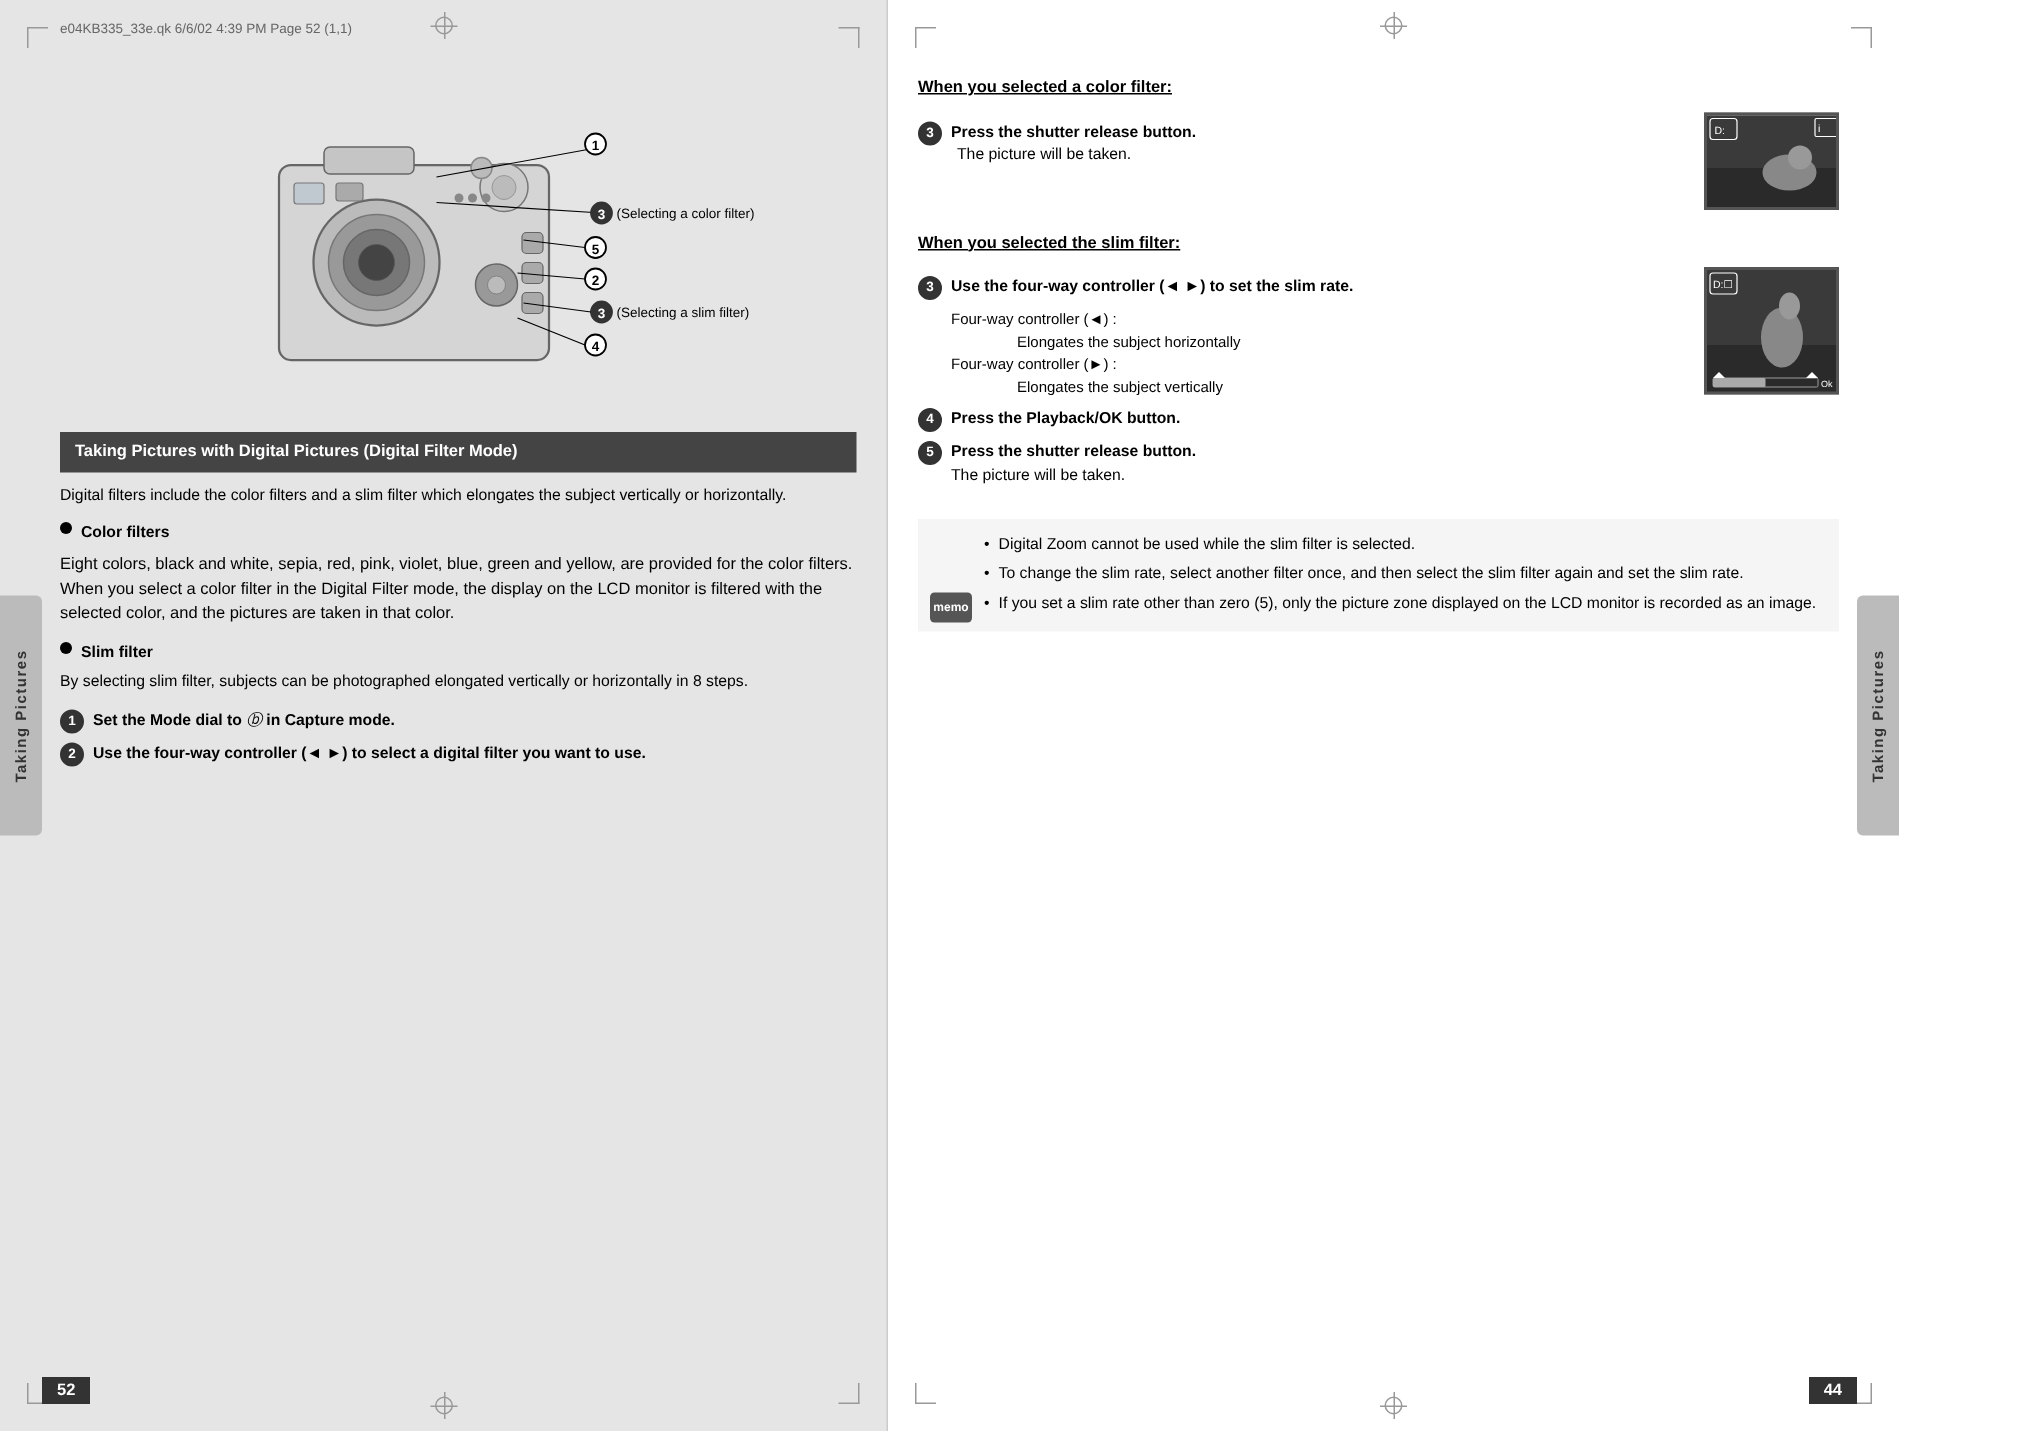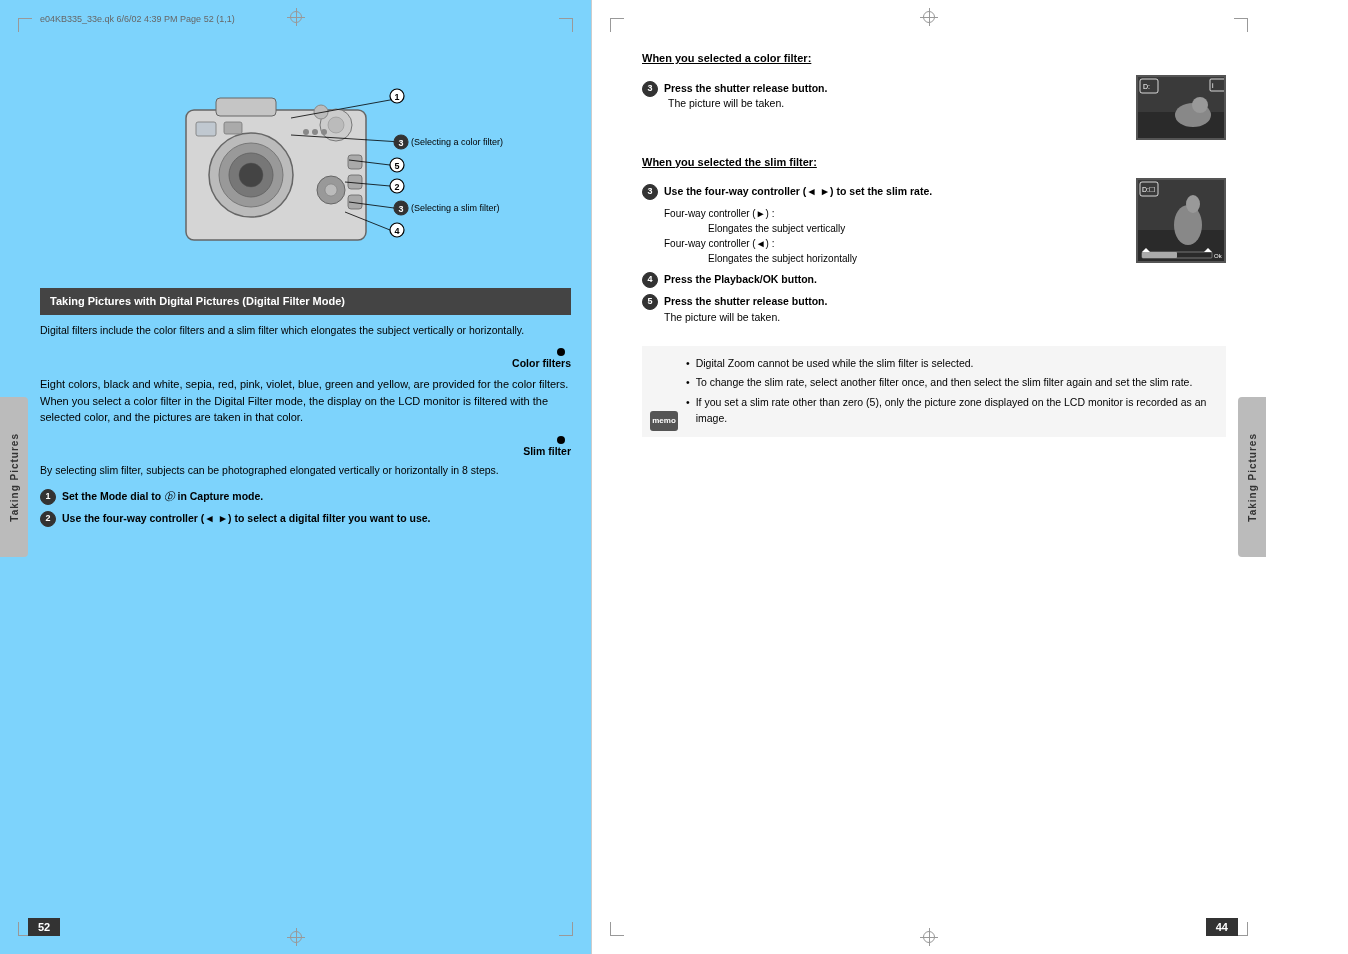--- a/index.html
+++ b/index.html
@@ -11,21 +11,21 @@
       font-size: 11px;
       color: #000;
       overflow: hidden;
       display: flex;
     }
 
     
     .page-left {
       width: 592px;
       height: 954px;
-      background: #7dd3fc;
+      background: #e5e5e5;
       position: relative;
       border-right: 1px solid #ccc;
     }
 
     
     .page-right {
       width: 674px;
       height: 954px;
       background: #fff;
       position: relative;
@@ -162,23 +162,22 @@
       left: 40px;
       right: 20px;
       bottom: 40px;
       font-size: 10.5px;
       line-height: 1.5;
     }
 
     .bullet-heading {
       font-weight: bold;
       display: flex;
-      align-items: flex-end;
+      align-items: flex-start;
       margin: 10px 0 4px;
-      flex-direction: column;
     }
     .bullet-dot {
       width: 8px;
       height: 8px;
       background: #000;
       border-radius: 50%;
       display: inline-block;
       margin-right: 6px;
       flex-shrink: 0;
     }
@@ -210,21 +209,20 @@
 
     
     .right-content {
       position: absolute;
       top: 40px;
       left: 20px;
       right: 40px;
       bottom: 40px;
       font-size: 10.5px;
       line-height: 1.5;
-      margin-left: 30px;
     }
 
     .section-heading {
       font-weight: bold;
       text-decoration: underline;
       margin: 10px 0 8px;
       font-size: 11px;
     }
 
     .camera-preview {
@@ -485,26 +483,26 @@
     <div class="preview-row">
       <div style="flex:1;">
 
         <div class="step-item">
           <span class="step-num filled">3</span>
           <span>
             <strong><span>Use the four-way controller (</span><span>◄</span>&nbsp;<span>►</span><span>) to set the slim rate.</span></strong>
           </span>
         </div>
         <div class="indented-text">
+          <span>Four-way controller (</span><span>◄</span><span>) :</span><br>
+          <span class="sub-indent">Elongates the subject horizontally</span>
+        </div>
+        <div class="indented-text">
           <span>Four-way controller (</span><span>►</span><span>) :</span><br>
           <span class="sub-indent">Elongates the subject vertically</span>
-        </div>
-        <div class="indented-text">
-          <span>Four-way controller (</span><span>◄</span><span>) :</span><br>
-          <span class="sub-indent">Elongates the subject horizontally</span>
         </div>
 
         <div class="step-item" style="margin-top:6px;">
           <span class="step-num filled">4</span>
           <strong>Press the Playback/OK button.</strong>
         </div>
 
         <div class="step-item">
           <span class="step-num filled">5</span>
           <span>

